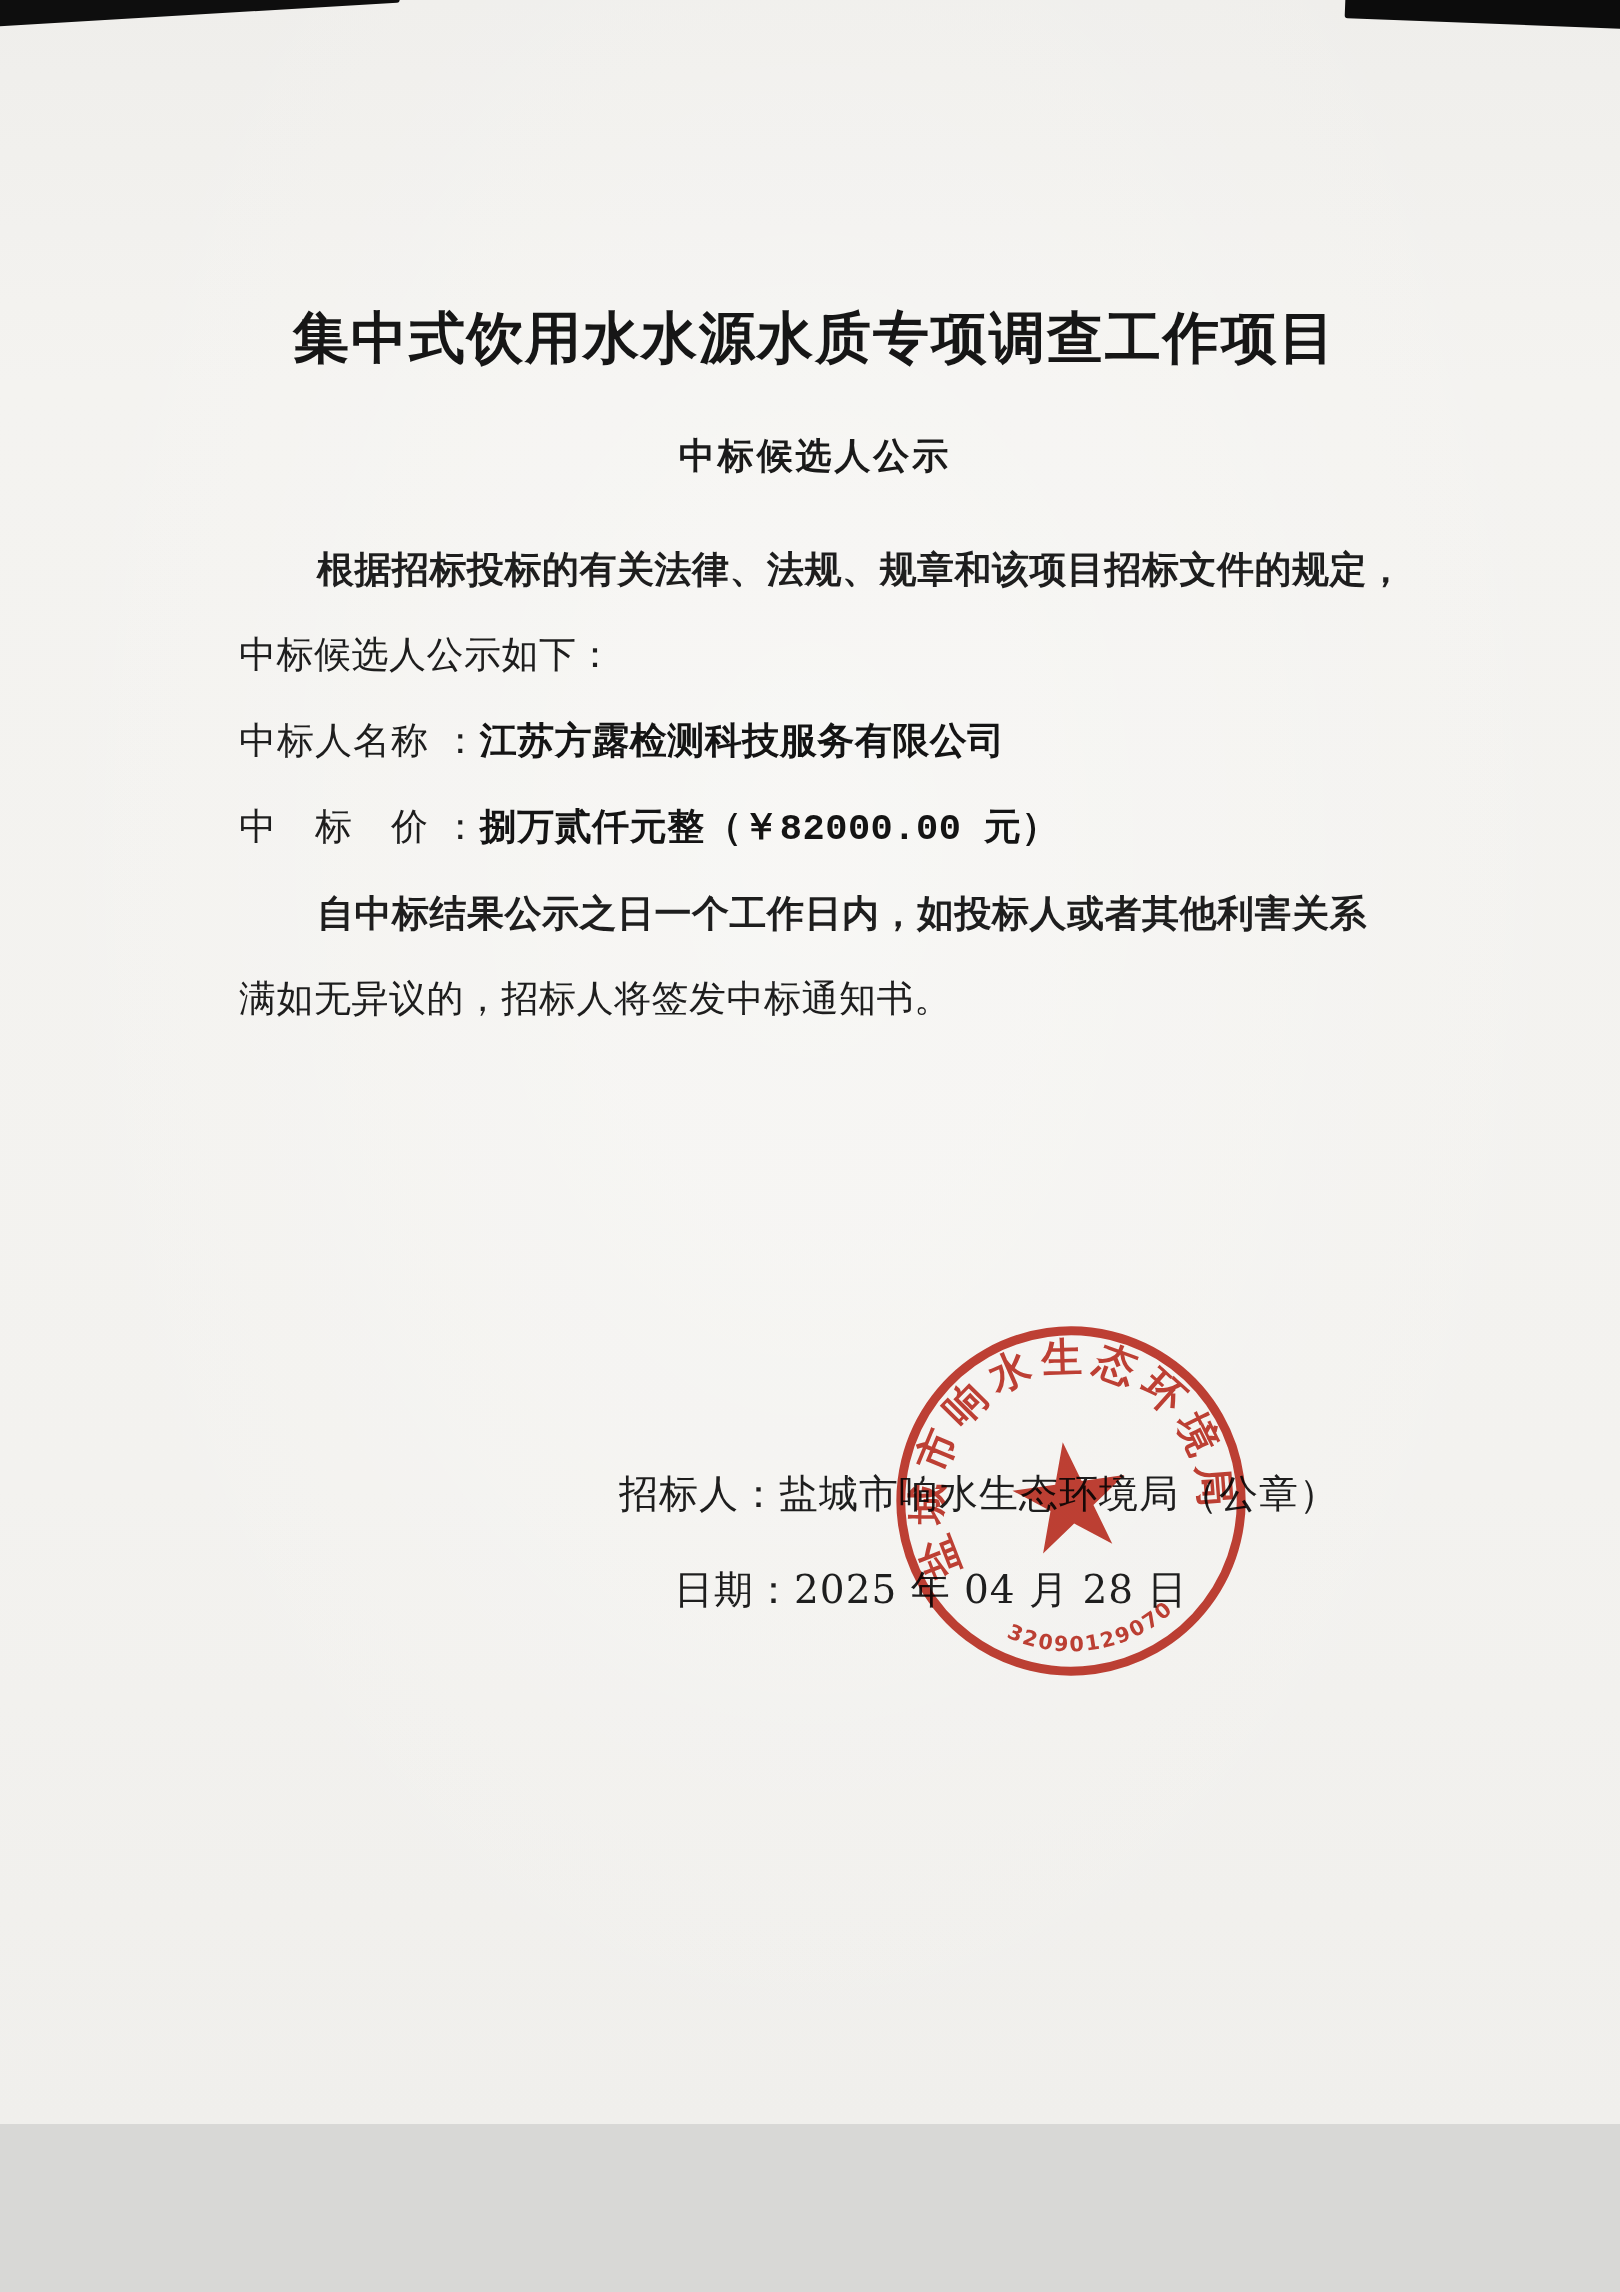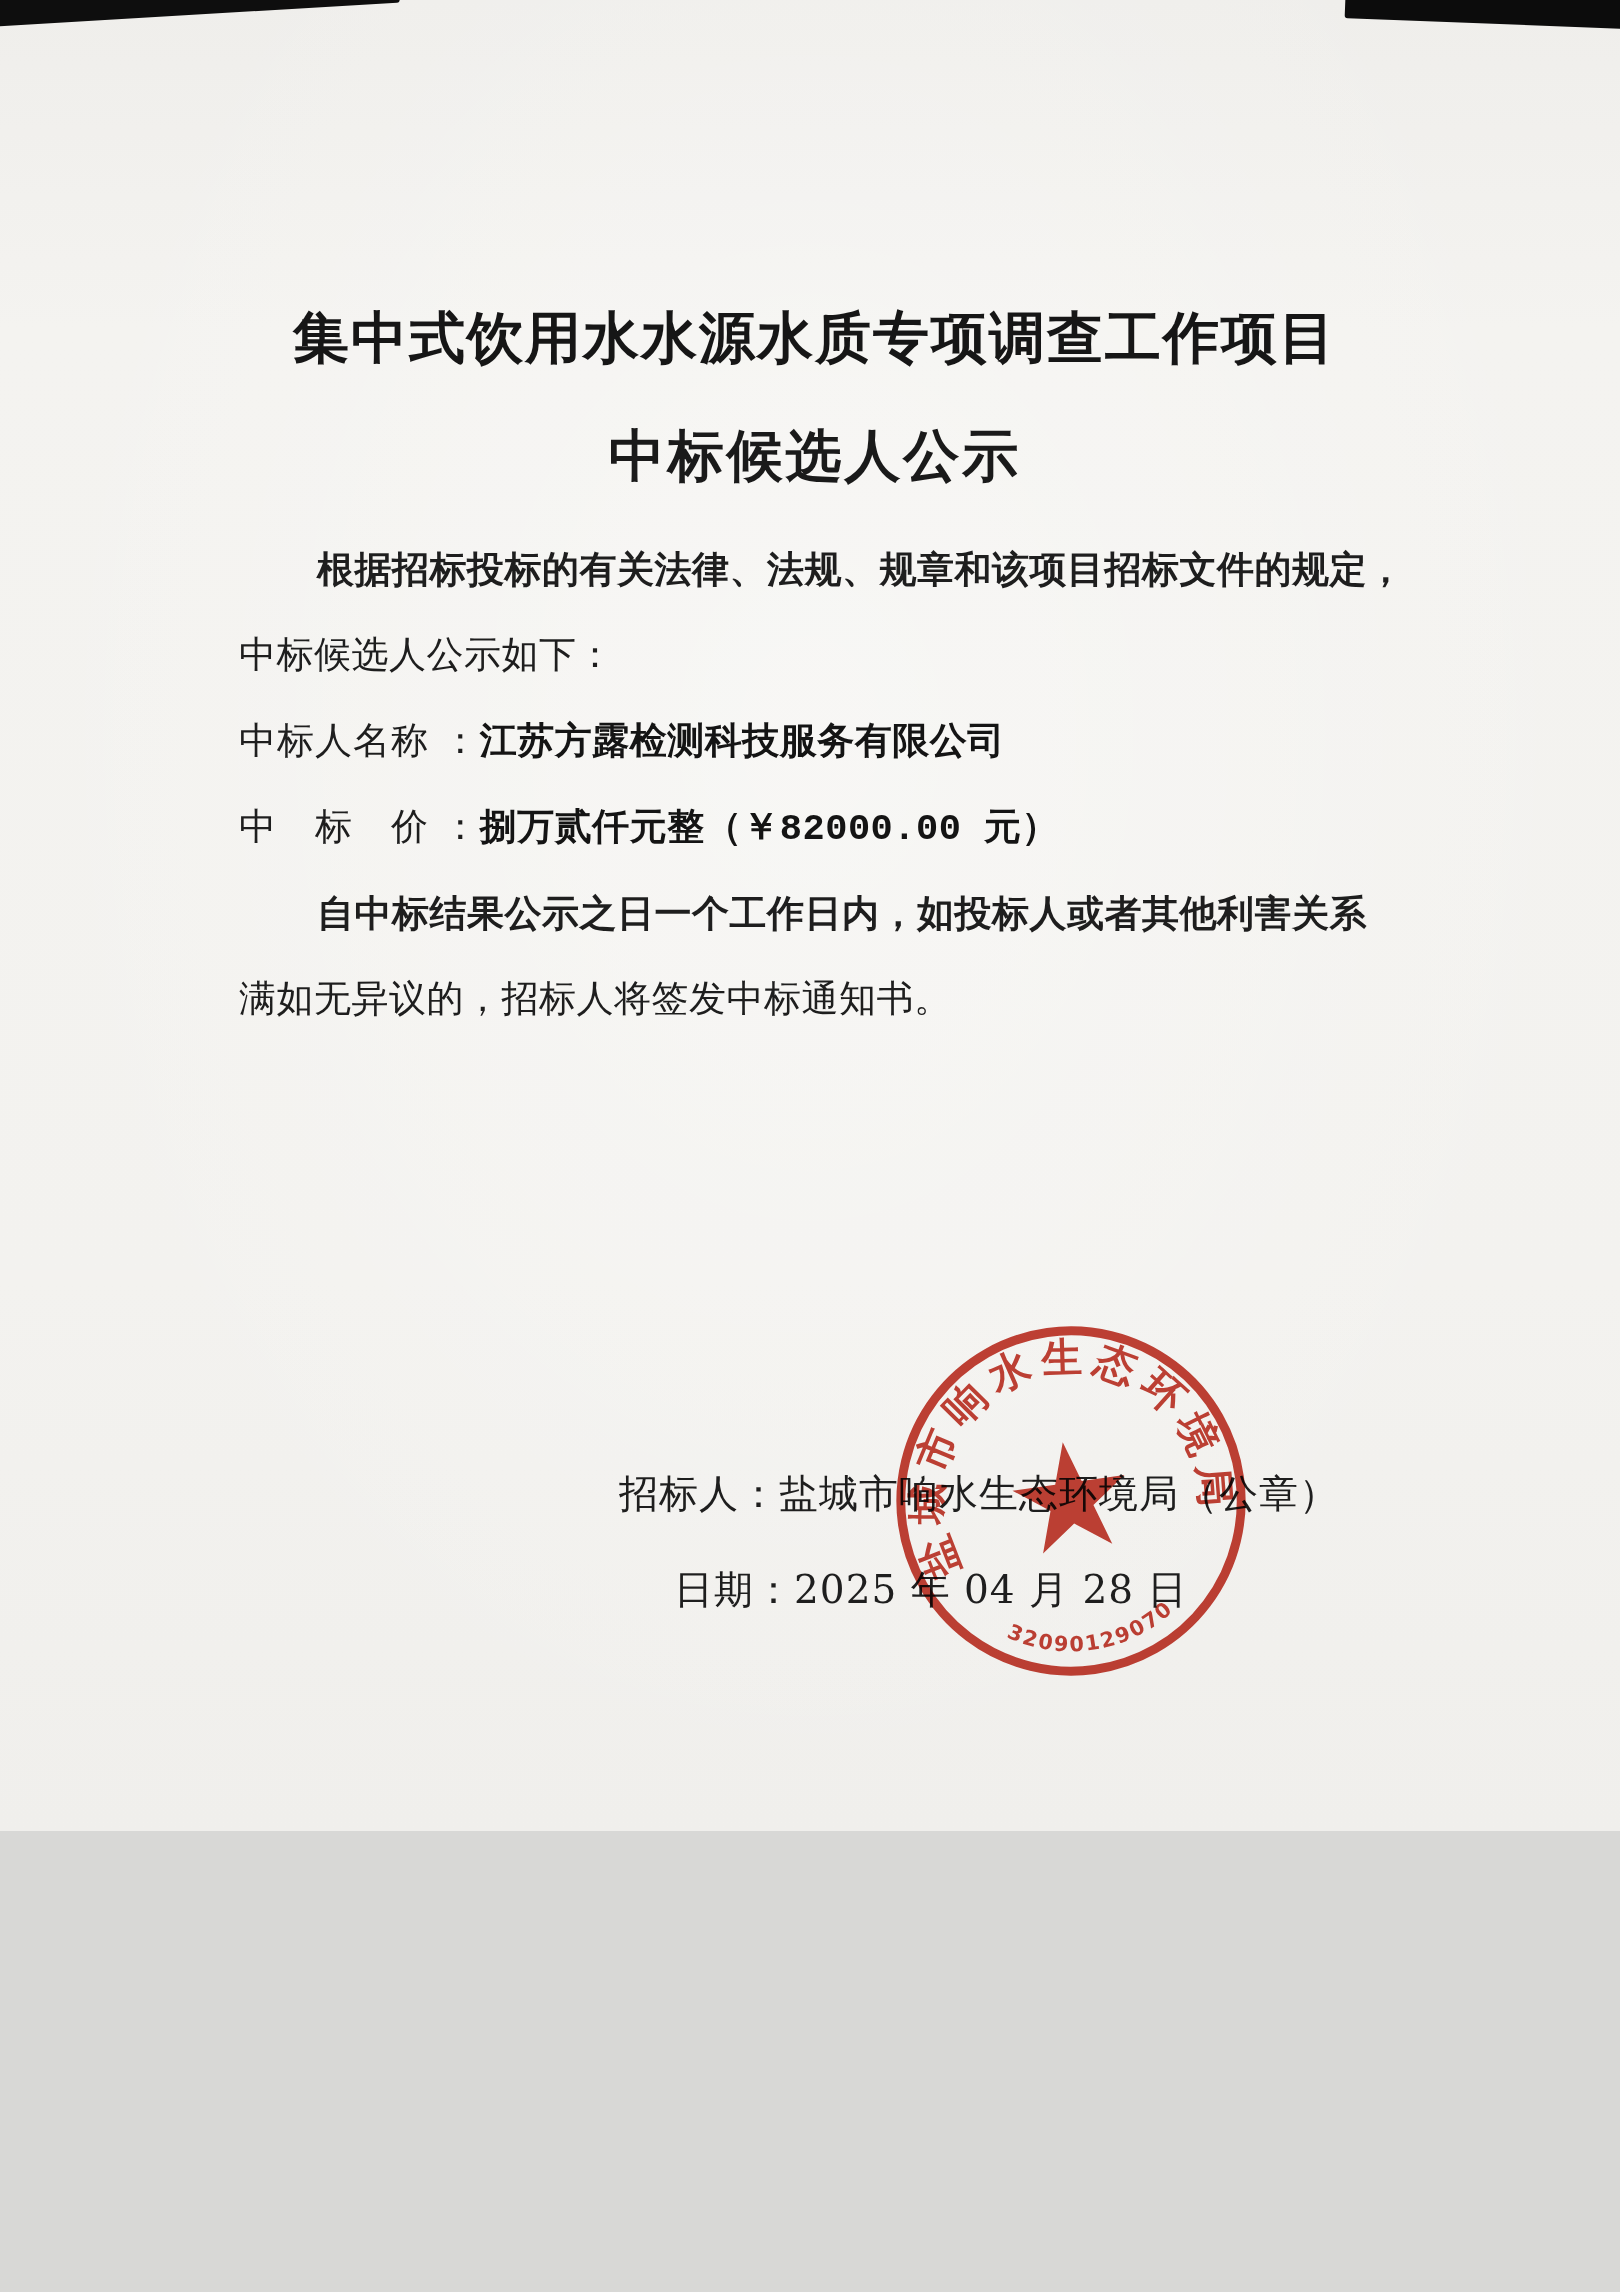--- a/index.html
+++ b/index.html
@@ -1,18 +1,18 @@
 <!DOCTYPE html>
 <html><head>
 <meta charset="utf-8">
 <style>
   html,body{margin:0;padding:0;background:#d8d8d6;}
   .page{
     position:relative;
-    width:1620px;height:1831px;
+    width:1620px;height:2124px;
     background:
       radial-gradient(ellipse at 50% 40%, rgba(255,255,255,.35), rgba(0,0,0,0) 70%),
       linear-gradient(180deg,#efeeeb 0%, #f4f3f0 18%, #f3f2ef 70%, #f0efec 100%);
     overflow:hidden;
     font-family:"DejaVu Serif","Liberation Serif",serif;
     color:#1e1e1e;
   }
   
   .artifact-tl{
     position:absolute;left:-13.7px;top:-15.7px;width:412px;height:43px;
@@ -26,21 +26,21 @@
   }
   .title{
     position:absolute;left:239px;top:302px;width:1152px;
     font-family:"DejaVu Sans","Liberation Sans",sans-serif;
     font-weight:800;font-size:56px;line-height:71px;
     letter-spacing:2px;text-align:center;color:#161616;
   }
   .subtitle{
     position:absolute;left:239px;top:427px;width:1152px;
     font-family:"DejaVu Sans","Liberation Sans",sans-serif;
-    font-weight:700;font-size:56px;line-height:57px;
+    font-weight:700;font-size:36px;line-height:57px;
     letter-spacing:2.9px;text-align:center;color:#1a1a1a;
   }
   .bodytext{
     position:absolute;left:239px;top:526px;width:1152px;
     font-size:37px;
   }
   .bline{
     height:86px;line-height:86px;white-space:nowrap;
     letter-spacing:0.5px;
   }

